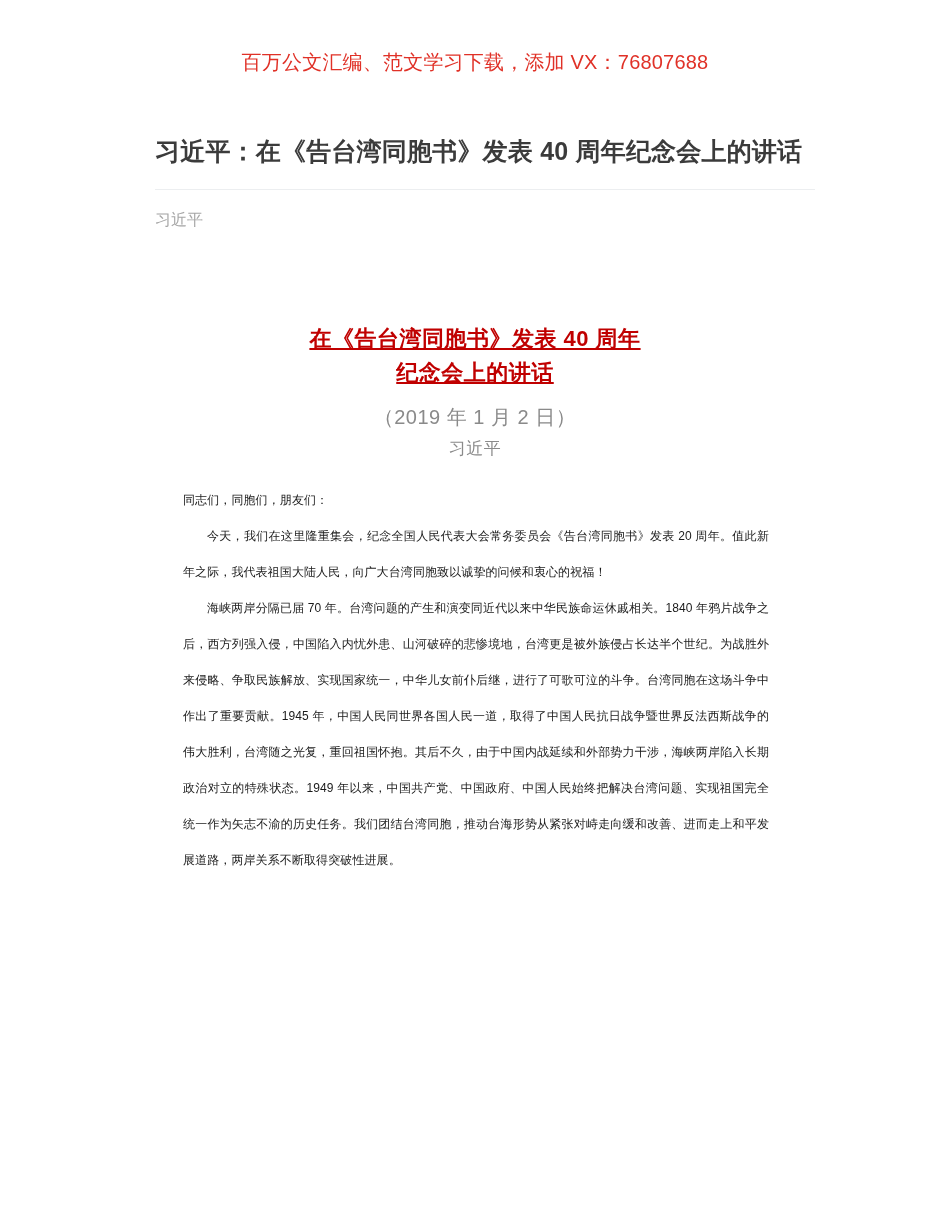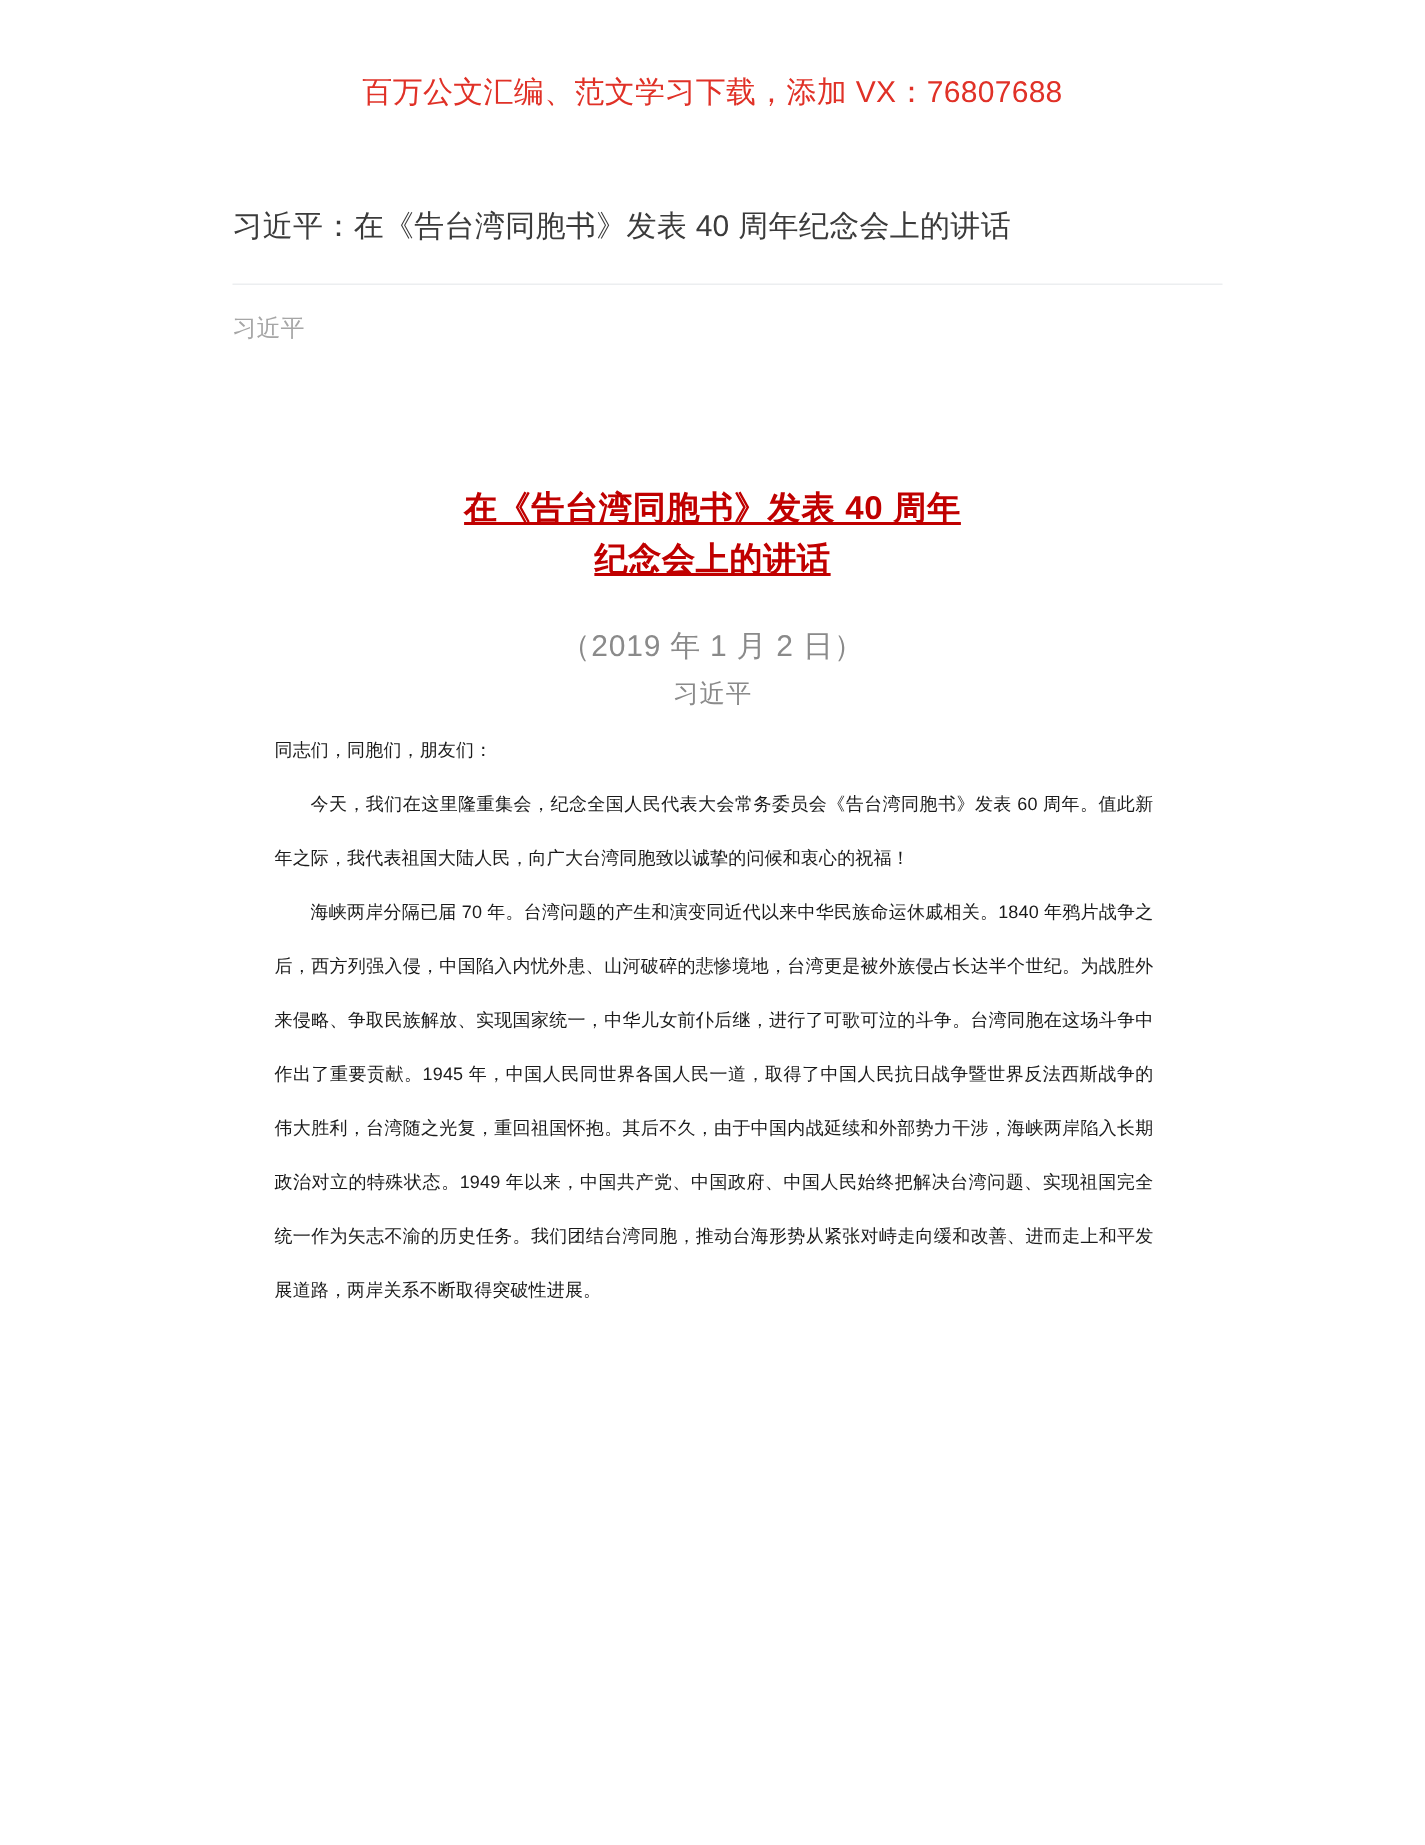--- a/index.html
+++ b/index.html
@@ -40,24 +40,24 @@
   }
 
   
   .article-head {
     position: absolute;
     left: 155px;
     top: 133px;
     width: 660px;
   }
   .article-title {
-    font-size: 20px;
+    font-size: 25px;
     line-height: 37px;
     color: #3b3b3b;
-    font-weight: 400;
+    font-weight: 700;
     margin: 0;
     letter-spacing: 0.2px;
   }
   .head-divider {
     margin-top: 19px;
     border-top: 1px solid #eceef0;
     height: 0;
     width: 660px;
   }
   .meta {
@@ -79,21 +79,21 @@
   }
   .doc-title {
     color: #c00000;
     font-weight: bold;
     font-size: 22px;
     line-height: 34px;
     letter-spacing: 0.5px;
   }
   .doc-title-line { display: block; text-decoration: underline; }
   .doc-date {
-    margin-top: 26px;
+    margin-top: 12px;
     color: #8a8a8a;
     font-size: 20px;
     line-height: 30px;
     letter-spacing: 0.5px;
   }
   .doc-author {
     margin-top: 4px;
     color: #8a8a8a;
     font-size: 17px;
     line-height: 26px;
@@ -139,17 +139,17 @@
     <div class="doc-title">
       <span class="doc-title-line">在《告台湾同胞书》发表 40 周年</span>
       <span class="doc-title-line">纪念会上的讲话</span>
     </div>
     <div class="doc-date">（2019 年 1 月 2 日）</div>
     <div class="doc-author">习近平</div>
   </div>
 
   <div class="body-text">
     <p class="para">同志们，同胞们，朋友们：</p>
-    <p class="para indent">今天，我们在这里隆重集会，纪念全国人民代表大会常务委员会《告台湾同胞书》发表 60 周年。值此新年之际，我代表祖国大陆人民，向广大台湾同胞致以诚挚的问候和衷心的祝福！</p>
+    <p class="para indent">今天，我们在这里隆重集会，纪念全国人民代表大会常务委员会《告台湾同胞书》发表 20 周年。值此新年之际，我代表祖国大陆人民，向广大台湾同胞致以诚挚的问候和衷心的祝福！</p>
     <p class="para indent">海峡两岸分隔已届 70 年。台湾问题的产生和演变同近代以来中华民族命运休戚相关。1840 年鸦片战争之后，西方列强入侵，中国陷入内忧外患、山河破碎的悲惨境地，台湾更是被外族侵占长达半个世纪。为战胜外来侵略、争取民族解放、实现国家统一，中华儿女前仆后继，进行了可歌可泣的斗争。台湾同胞在这场斗争中作出了重要贡献。1945 年，中国人民同世界各国人民一道，取得了中国人民抗日战争暨世界反法西斯战争的伟大胜利，台湾随之光复，重回祖国怀抱。其后不久，由于中国内战延续和外部势力干涉，海峡两岸陷入长期政治对立的特殊状态。1949 年以来，中国共产党、中国政府、中国人民始终把解决台湾问题、实现祖国完全统一作为矢志不渝的历史任务。我们团结台湾同胞，推动台海形势从紧张对峙走向缓和改善、进而走上和平发展道路，两岸关系不断取得突破性进展。</p>
   </div>
 
 </div>
 
 </body></html>

